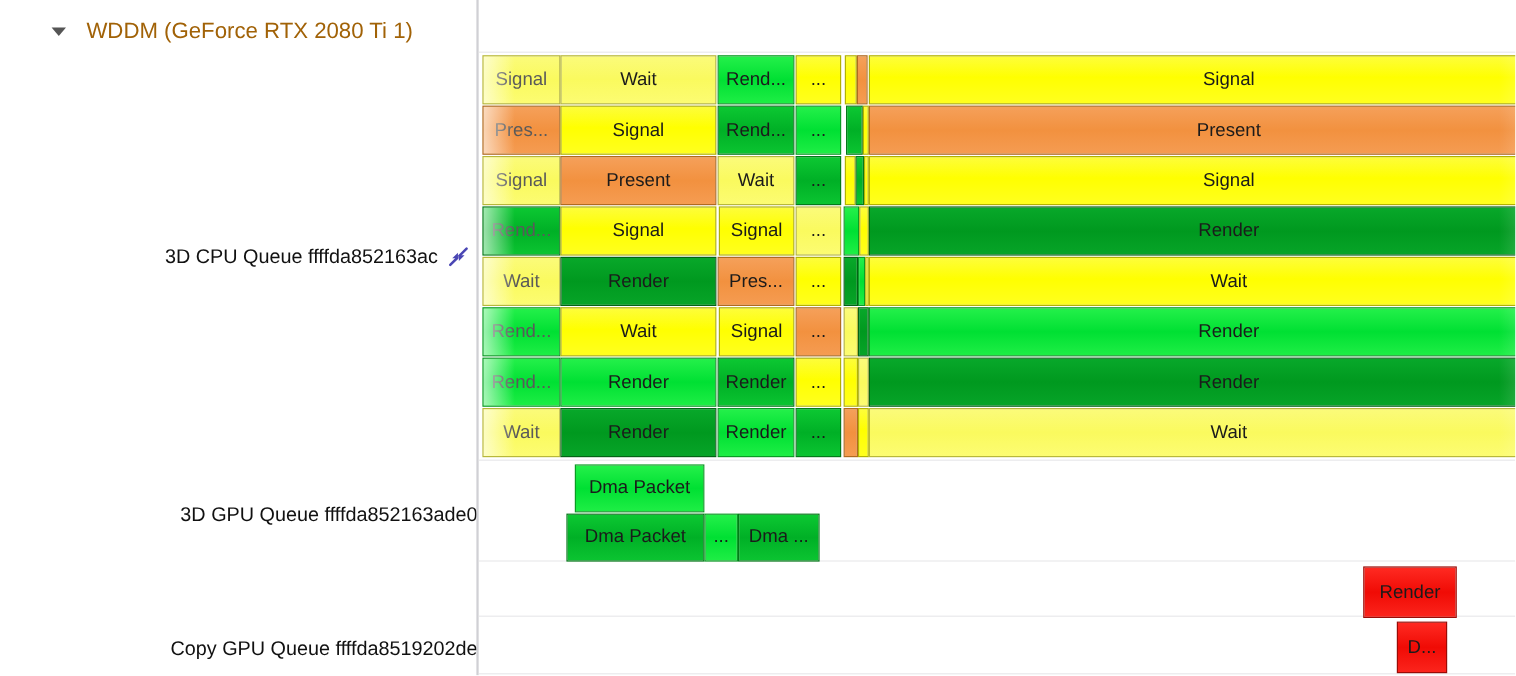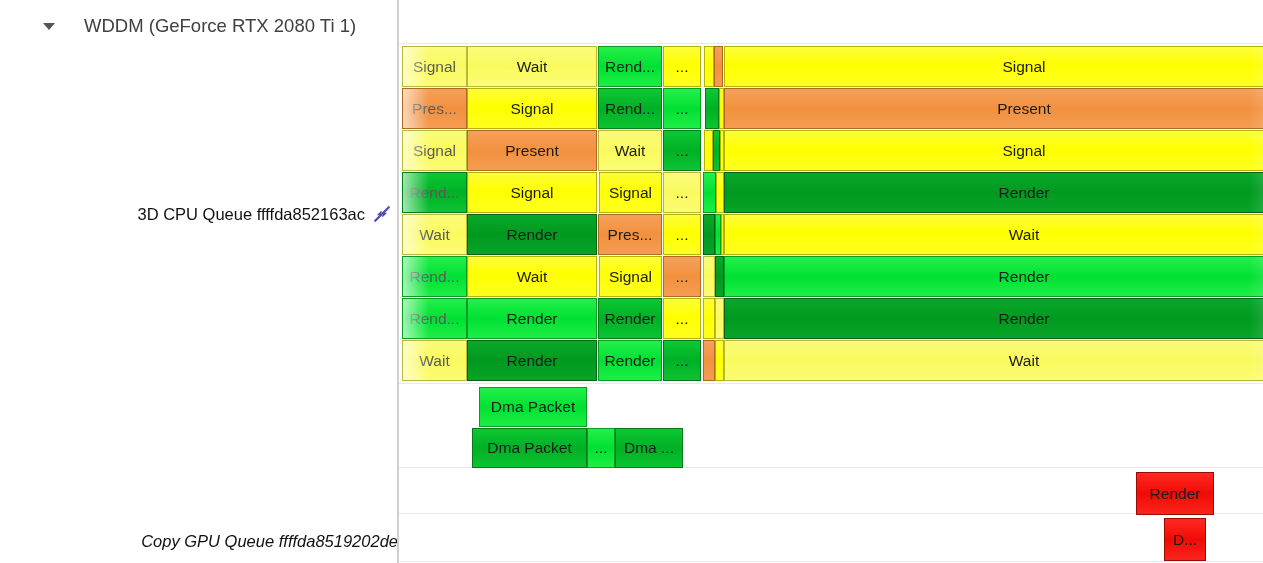--- a/index.html
+++ b/index.html
@@ -38,23 +38,23 @@
   }
   .disclosure {
     width: 22px; height: 22px;
     margin-left: 38px;
     position: relative;
     flex: 0 0 auto;
     cursor: pointer;
   }
   .disclosure svg { display: block; }
   #group-title {
-    margin-left: 24px;
+    margin-left: 12px;
     font-size: 18.5px;
-    color: #404040;
+    color: #a16207;
     white-space: nowrap;
   }
 
   .row-label {
     position: absolute;
     right: 6px;
     font-size: 16.5px;
     color: #111111;
     white-space: nowrap;
     text-align: right;
@@ -156,23 +156,26 @@
           <g stroke="#4a46b4" stroke-width="2.1" fill="none" stroke-linecap="round">
             <line x1="3.2" y1="16.8" x2="9.2" y2="10.8"></line>
             <line x1="16.8" y1="3.2" x2="10.8" y2="9.2"></line>
           </g>
           <polygon points="9.6,6.6 9.6,11.2 4.9,11.2" fill="#4a46b4"></polygon>
           <polygon points="10.4,13.4 10.4,8.8 15.1,8.8" fill="#4a46b4"></polygon>
         </svg>
       </span>
     </div>
 
-
-
-    <div class="row-label" style="top:520px; height:42px; right:0px; padding-right:0px;font-style:italic;">
+    <div class="row-label" style="top:408px; height:42px; right:0px; padding-right:0px;">
+      <span class="ltxt">3D GPU Queue ffffda852163ade0</span>
+    </div>
+
+
+    <div class="row-label" style="top:520px; height:42px; right:0px; padding-right:0px;">
       <span class="ltxt">Copy GPU Queue ffffda8519202de</span>
     </div>
   </div>
 
   <div id="pane-divider"></div>
 
   <div id="track-pane">
     <div class="band-sep" style="top:43px;"></div>
     <div class="band-sep" style="top:383px;"></div>
     <div class="band-sep" style="top:467px;"></div>

